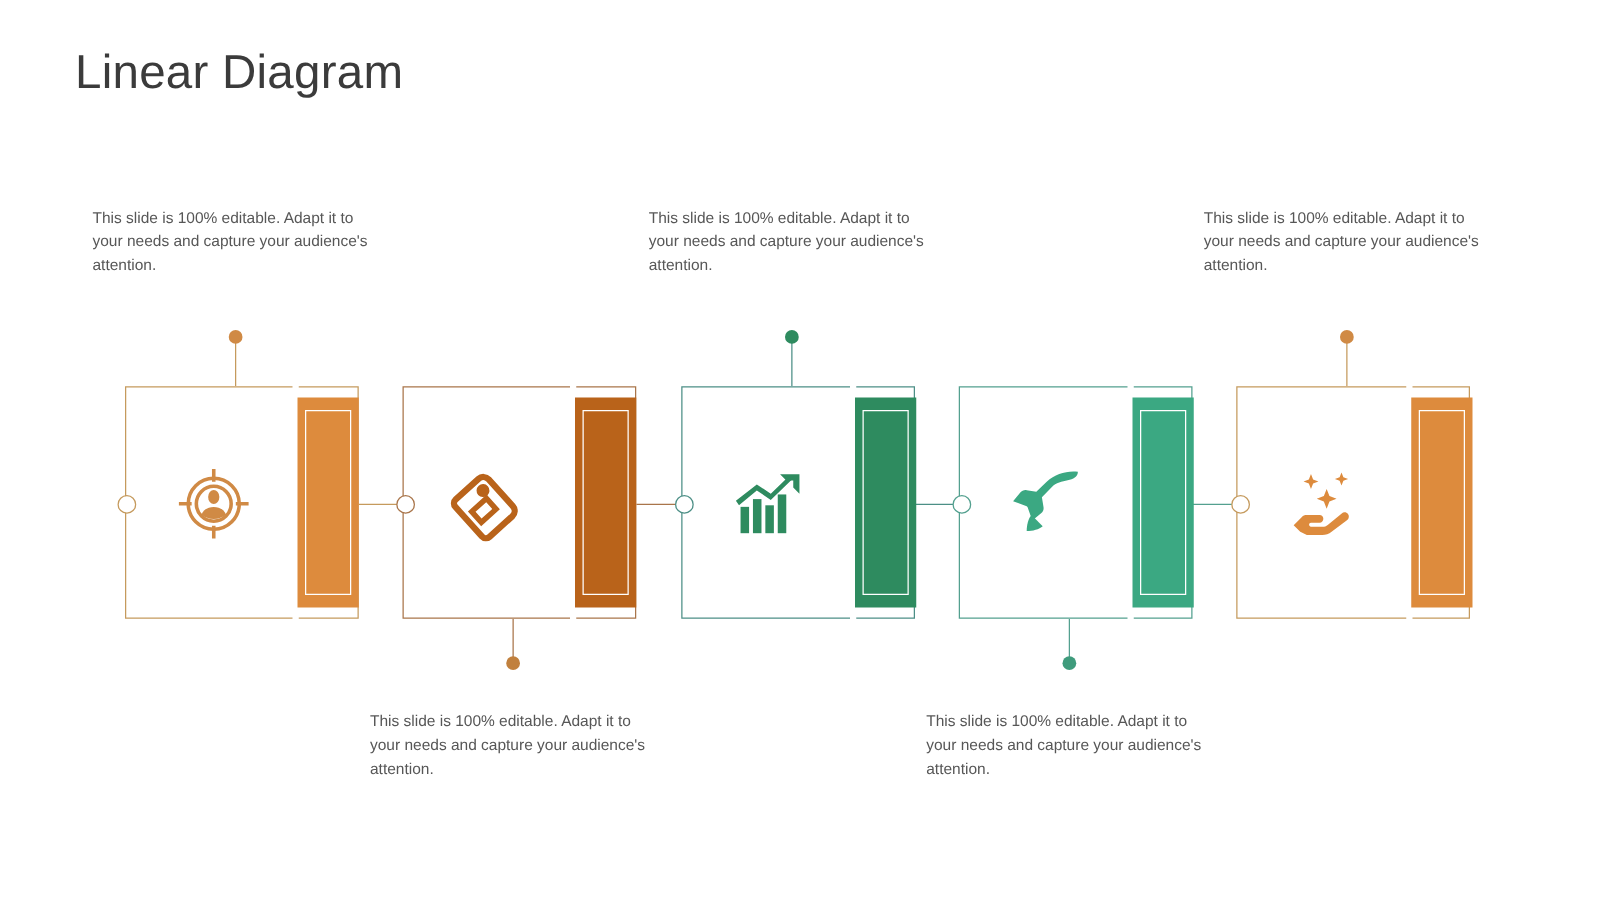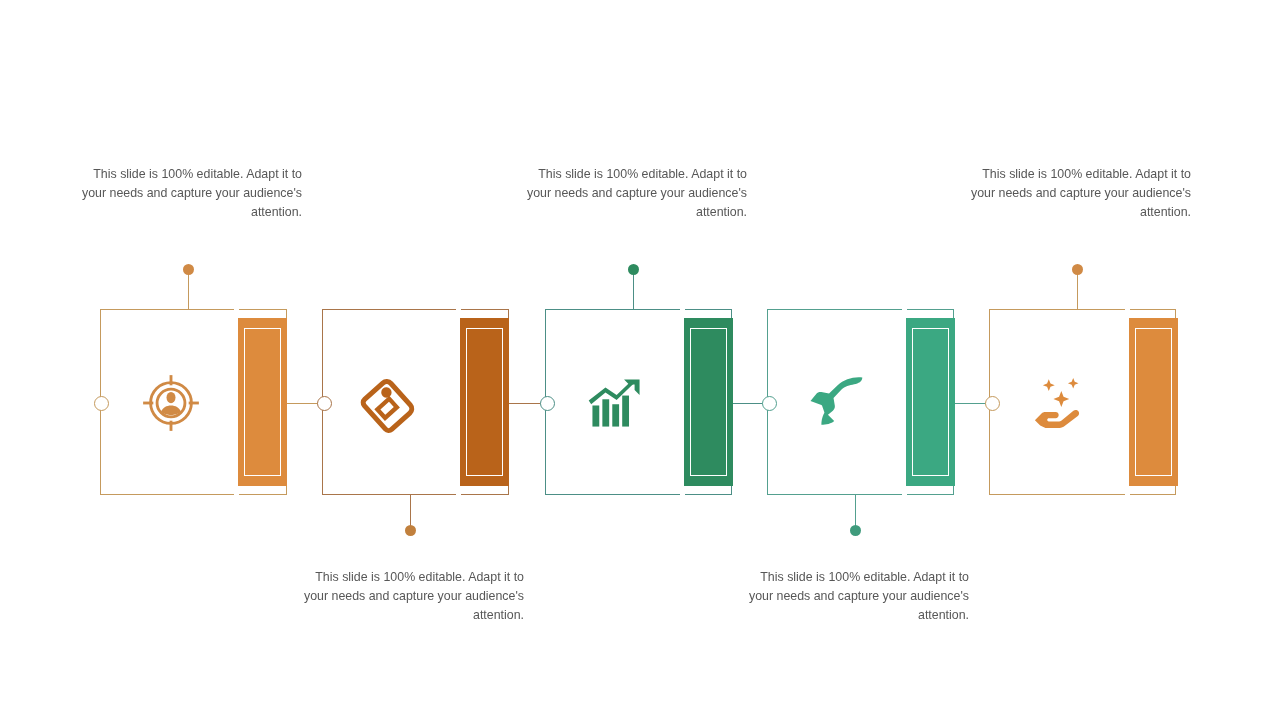--- a/index.html
+++ b/index.html
@@ -34,21 +34,21 @@
     line-height: 1.2;
     white-space: nowrap;
   }
   
   .caption {
     position: absolute;
     width: 228px;
     font-size: 12.4px;
     line-height: 19px;
     color: #575757;
-    text-align: right;
+    text-align: left;
   }
   .caption.top  { top: 165px; }
   .caption.bottom { top: 568px; }
 
   
   .stage {
     position: absolute;
     left: 0;
     top: 0;
     width: 1280px;
@@ -137,20 +137,21 @@
     height: 11px;
     border-radius: 50%;
     z-index: 4;
   }
 </style>
 </head>
 <body>
 
 <div id="slide">
 
+  <div class="page-title">Linear Diagram</div>
 
   <div class="stage" id="stage">
       <div class="h-link" style="left: 287px; width: 43px; background: rgb(197, 154, 93);"></div>
       <div class="h-link" style="left: 509px; width: 44px; background: rgb(169, 117, 74);"></div>
       <div class="h-link" style="left: 731px; width: 44px; background: rgb(76, 143, 134);"></div>
       <div class="h-link" style="left: 953px; width: 44px; background: rgb(83, 160, 143);"></div>
       <div class="stem" style="left: 188px; background: rgb(197, 154, 93); top: 272px; height: 37px;"></div>
       <div class="dot" style="left: 183.2px; top: 264px; background: rgb(208, 138, 69);"></div>
       <div class="card" style="left: 100px; border-color: rgb(197, 154, 93);">
         <div class="icon-wrap">

